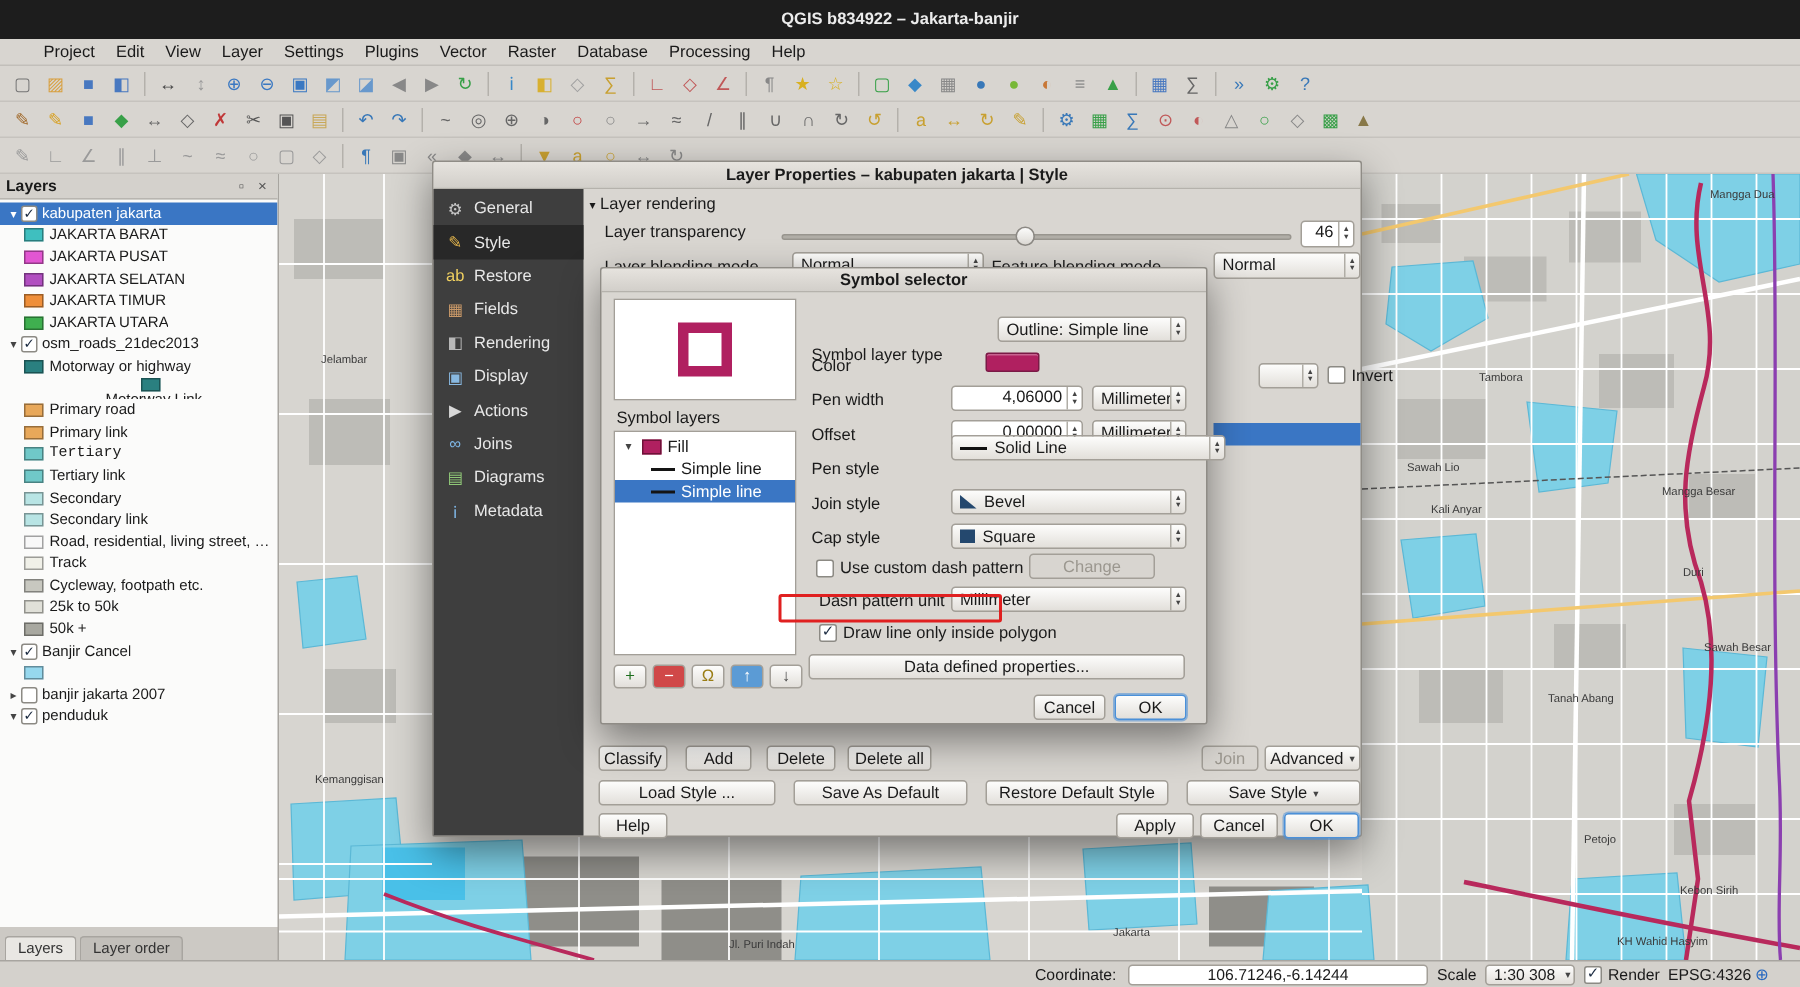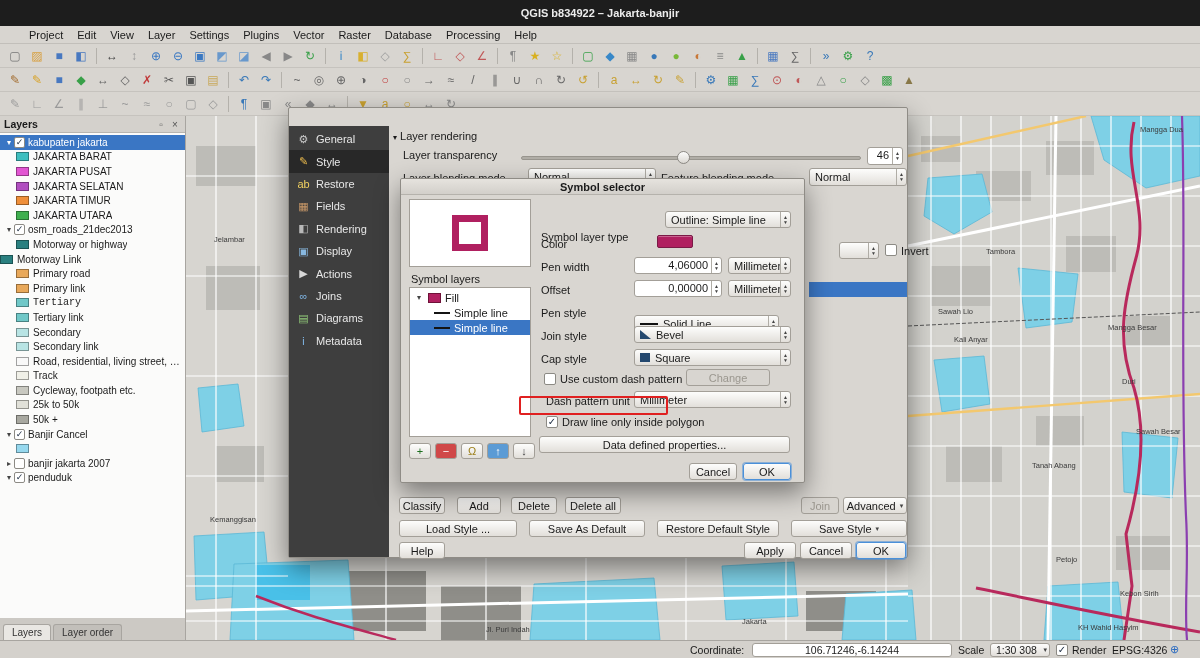--- a/index.html
+++ b/index.html
@@ -343,21 +343,21 @@
         </div>
         <div class="tree-row" style="padding-left: 4px;">
           <span class="tree-arrow">▾</span>
           <span class="tree-check">✓</span>
           <span class="tree-label">osm_roads_21dec2013</span>
         </div>
         <div class="tree-row" style="padding-left: 16px;">
           <span class="tree-swatch" style="background: rgb(42, 128, 128);"></span>
           <span class="tree-label">Motorway or highway</span>
         </div>
-        <div class="tree-row" style="padding-left: 0;">
+        <div class="tree-row" style="padding-left: 20px; flex-direction: column;">
           <span class="tree-swatch" style="background: rgb(42, 128, 128);"></span>
           <span class="tree-label">Motorway Link</span>
         </div>
         <div class="tree-row" style="padding-left: 16px;">
           <span class="tree-swatch" style="background: rgb(232, 168, 90);"></span>
           <span class="tree-label">Primary road</span>
         </div>
         <div class="tree-row" style="padding-left: 16px;">
           <span class="tree-swatch" style="background: rgb(232, 168, 90);"></span>
           <span class="tree-label">Primary link</span>
@@ -419,20 +419,23 @@
         </div>
       </div>
   </div>
 
   <div class="panel-tabs">
     <span class="ptab active">Layers</span>
     <span class="ptab">Layer order</span>
   </div>
 
   <div class="dialog" style="left:288px;top:107px;width:620px;height:451px;z-index:10">
+    <div class="dlg-title">
+      <span>Layer Properties – kabupaten jakarta | Style</span>
+    </div>
     <div class="lp-side">
         <div class="lp-side-item">
           <span class="lp-side-icon" style="color: rgb(200, 200, 200);">⚙</span>
           <span class="lp-side-label">General</span>
         </div>
         <div class="lp-side-item active">
           <span class="lp-side-icon" style="color: rgb(232, 184, 76);">✎</span>
           <span class="lp-side-label">Style</span>
         </div>
         <div class="lp-side-item">
@@ -605,21 +608,21 @@
     </div>
     <div class="combo" style="left:327px;top:101px;width:63px;height:17px">
       <span class="combo-text">Millimeter</span>
       <span class="updown">
           <span>▲</span>
           <span>▼</span>
         </span>
     </div>
 
     <span class="lbl" style="left:140px;top:128px">Pen style</span>
-    <div class="combo" style="left:233px;top:136px;width:145px;height:17px">
+    <div class="combo" style="left:233px;top:111px;width:183px;height:17px">
       <span class="pen-line-icon"></span>
       <span class="combo-text">Solid Line</span>
       <span class="updown">
           <span>▲</span>
           <span>▼</span>
         </span>
     </div>
 
     <span class="lbl" style="left:140px;top:151px">Join style</span>
     <div class="combo" style="left:233px;top:147px;width:157px;height:17px">

